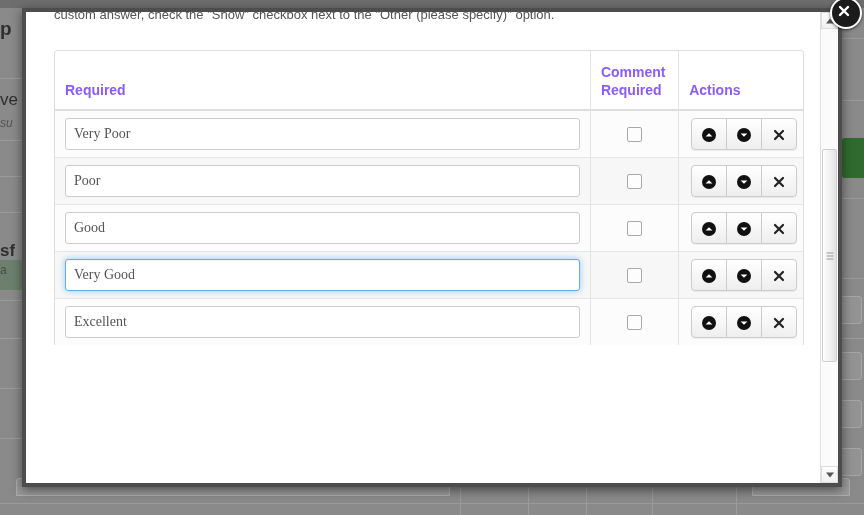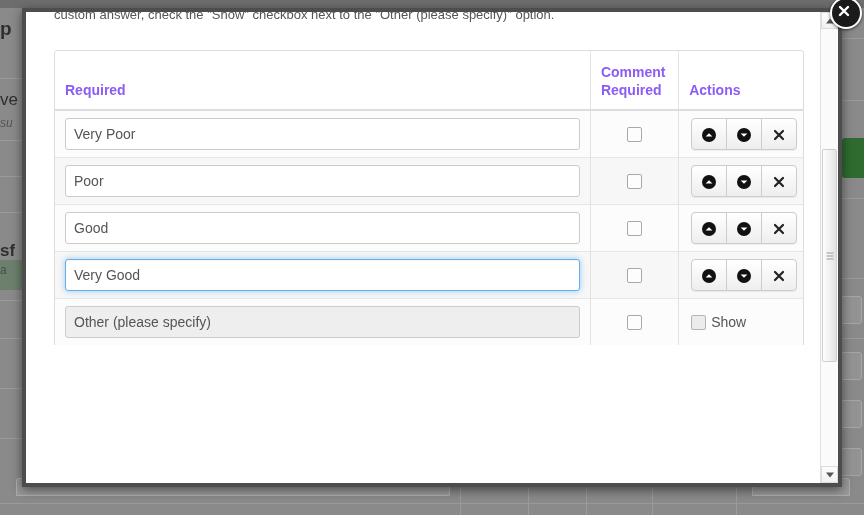--- a/index.html
+++ b/index.html
@@ -204,21 +204,21 @@
   }
 
   
   input.answer-input {
     box-sizing: border-box;
     width: 100%;
     height: 32px;
     padding: 8px 8px;
     font-size: 14px;
     color: #555555;
-    font-family: Liberation Sans, sans-serif;
+    font-family: Liberation Serif, serif;
     background: #ffffff;
     border: 1px solid #cccccc;
     border-radius: 3px;
     outline: none;
   }
   input.answer-input.focused {
     border: 1px solid #66afe9;
     box-shadow: 0 0 6px rgba(102,175,233,.65), inset 0 1px 1px rgba(0,0,0,.05);
   }
   input.answer-input[disabled] {
@@ -465,23 +465,31 @@
                       <circle cx="8" cy="8" r="7" fill="#111"></circle>
                       <path d="M4.6 9.6 L8 6.2 L11.4 9.6 Z" fill="#fff"></path>
                     </svg></span><span class="btn"><svg width="16" height="16" viewBox="0 0 16 16">
                       <circle cx="8" cy="8" r="7" fill="#111"></circle>
                       <path d="M4.6 6.4 L8 9.8 L11.4 6.4 Z" fill="#fff"></path>
                     </svg></span><span class="btn"><svg width="14" height="14" viewBox="0 0 14 14">
                       <path d="M3 3 L11 11 M11 3 L3 11" stroke="#222" stroke-width="2.2" stroke-linecap="round" fill="none"></path>
                     </svg></span></span></td>
             </tr>
             <tr>
-              <td><input type="text" class="answer-input" disabled="" value="Other (please specify)" style=""></td>
+              <td><input type="text" class="answer-input" value="Excellent" style=""></td>
               <td class="td-comment"><span class="cb"></span></td>
-              <td class="td-actions"><span class="show-cell"><span class="cb muted"></span><span>Show</span></span></td>
+              <td class="td-actions"><span class="btn-group"><span class="btn"><svg width="16" height="16" viewBox="0 0 16 16">
+                      <circle cx="8" cy="8" r="7" fill="#111"></circle>
+                      <path d="M4.6 9.6 L8 6.2 L11.4 9.6 Z" fill="#fff"></path>
+                    </svg></span><span class="btn"><svg width="16" height="16" viewBox="0 0 16 16">
+                      <circle cx="8" cy="8" r="7" fill="#111"></circle>
+                      <path d="M4.6 6.4 L8 9.8 L11.4 6.4 Z" fill="#fff"></path>
+                    </svg></span><span class="btn"><svg width="14" height="14" viewBox="0 0 14 14">
+                      <path d="M3 3 L11 11 M11 3 L3 11" stroke="#222" stroke-width="2.2" stroke-linecap="round" fill="none"></path>
+                    </svg></span></span></td>
             </tr>
           </tbody>
       </table>
     </div>
 
   </div>
 
   <div id="scrollbar">
     <div class="sb-btn sb-up">
       <span class="sb-arrow"></span>

